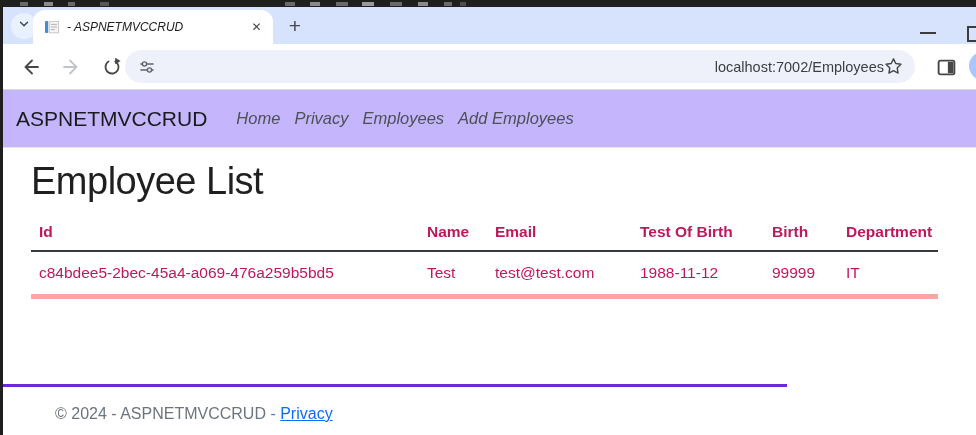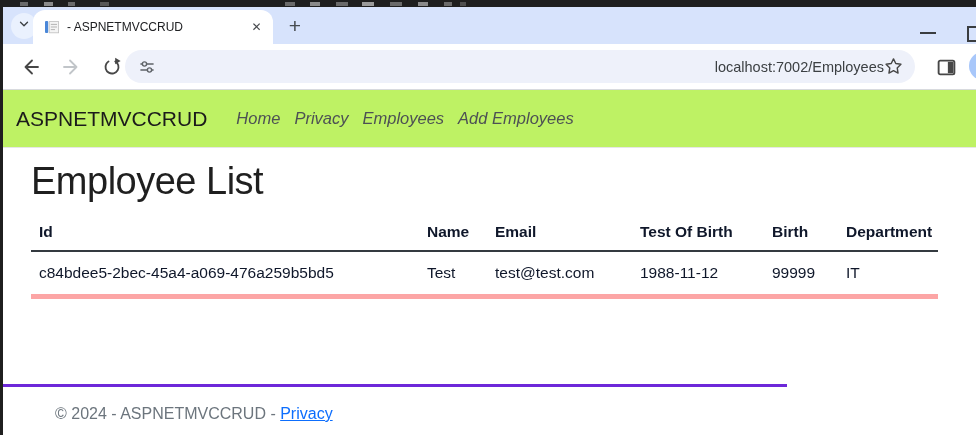--- a/index.html
+++ b/index.html
@@ -13,21 +13,21 @@
   #top-strip .frag{position:absolute;bottom:1px;background:#6a6a6a;}
   
   #left-edge{position:absolute;top:7px;left:0;width:3px;height:428px;background:#1f1f1f;}
   
   #tabstrip{position:absolute;top:7px;left:3px;width:973px;height:37px;background:#d7e3fc;}
   .tab-search{position:absolute;left:8px;top:6px;width:26px;height:26px;border-radius:50%;
     background:#eaf1fe;display:flex;align-items:center;justify-content:center;cursor:pointer;}
   .tab{position:absolute;left:30px;top:3px;width:240px;height:34px;background:#ffffff;
     border-radius:12px 12px 0 0;display:flex;align-items:center;padding:0 8px 0 11px;box-sizing:border-box;}
   .tab-favicon{width:16px;height:16px;flex:0 0 16px;margin-right:7px;}
-  .tab-title{font-size:12px;color:#202124;white-space:nowrap;overflow:hidden;flex:1;}
+  .tab-title{font-size:12px;color:#202124;white-space:nowrap;overflow:hidden;flex:1;font-style:italic;}
   .tab-close{width:17px;height:17px;border-radius:50%;display:flex;align-items:center;justify-content:center;
     font-size:12px;color:#45484c;cursor:pointer;flex:0 0 17px;}
   .new-tab{position:absolute;left:279px;top:6px;width:26px;height:26px;display:flex;align-items:center;
     justify-content:center;font-size:21px;font-weight:400;color:#474c51;cursor:pointer;}
   .win-min{position:absolute;left:917px;top:25px;width:16px;height:2px;background:#3a3d40;cursor:pointer;}
   .win-max{position:absolute;left:964px;top:19px;width:13px;height:12px;border:2px solid #3a3d40;
     background:transparent;cursor:pointer;}
   
   #toolbar{position:absolute;top:44px;left:3px;width:973px;height:45px;background:#ffffff;
     border-bottom:1px solid #d8dade;}
@@ -36,26 +36,26 @@
   #btn-forward{left:56px;}
   #btn-reload{left:97px;}
   .omnibox{position:absolute;left:122px;top:6px;width:790px;height:33px;border-radius:17px;
     background:#eef1fa;display:flex;align-items:center;box-sizing:border-box;padding:0 12px 0 14px;text-align:right;}
   .omnibox .url{font-size:14.5px;color:#3c4043;margin-left:12px;flex:1;white-space:nowrap;overflow:hidden;}
   .icon-btn{display:flex;align-items:center;justify-content:center;cursor:pointer;}
   #side-panel-btn{position:absolute;left:932px;top:12px;width:22px;height:22px;}
   #avatar{position:absolute;left:966px;top:8px;width:28px;height:28px;border-radius:50%;background:#a8c7fa;}
   
   #page{position:absolute;top:90px;left:3px;width:973px;height:345px;background:#ffffff;}
-  #navbar{height:57px;border-bottom:1px solid #e6e6e6;display:flex;align-items:center;padding-left:13px;background:#bef264;}
+  #navbar{height:57px;border-bottom:1px solid #e6e6e6;display:flex;align-items:center;padding-left:13px;background:#c4b5fd;}
   .brand{font-size:21px;color:#1b1b1b;margin-right:22px;cursor:pointer;white-space:nowrap;}
   .nav-link{font-size:16.5px;color:#4d5154;margin:0 7px;cursor:pointer;white-space:nowrap;font-style:italic;}
   #main{padding:12px 0 0 28px;}
   #main h1{margin:0 0 9px 0;font-size:38px;font-weight:400;color:#1f1f1f;letter-spacing:-0.5px;}
-  table{width:907px;border-collapse:collapse;font-size:15.5px;color:#0f172a;table-layout:fixed;}
+  table{width:907px;border-collapse:collapse;font-size:15.5px;color:#be185d;table-layout:fixed;}
   th{text-align:left;font-weight:700;padding:11px 8px 9px 8px;border-bottom:2px solid #343a40;}
   td{padding:12px 8px;border-bottom:5px solid #fca5a5;}
   #footer{position:absolute;bottom:0;left:0;width:784px;border-top:3px solid #6d28d9;
     padding:18px 0 12px 52px;box-sizing:border-box;color:#6c757d;font-size:16px;background:#fff;}
   #footer a{color:#0d6efd;text-decoration:underline;cursor:pointer;}
   .pre{white-space:pre;}
 </style>
 </head>
 <body>
 

